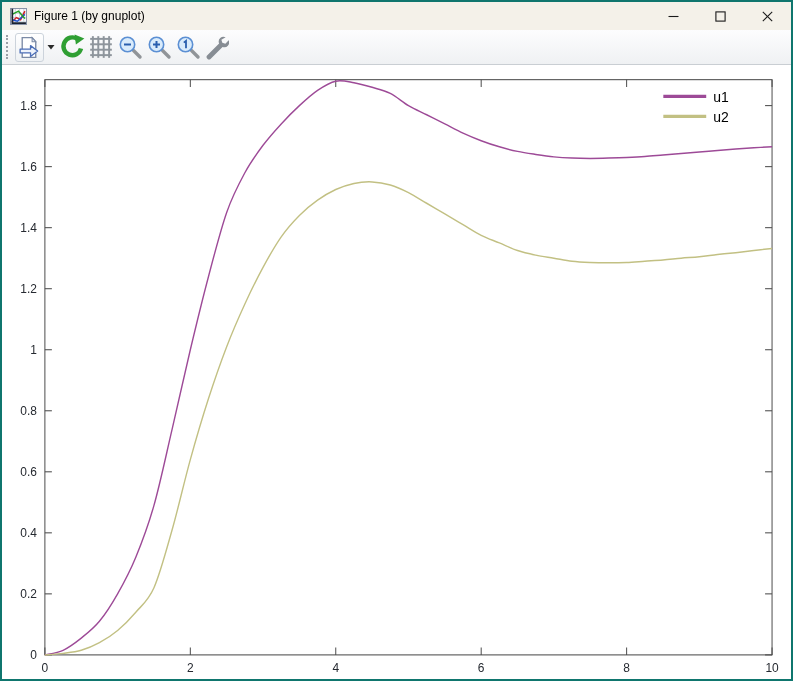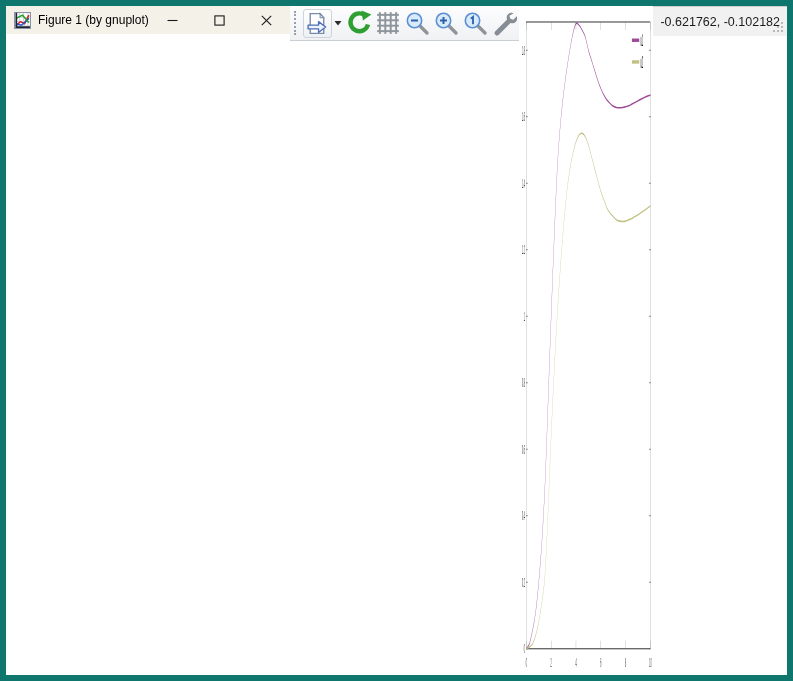--- a/index.html
+++ b/index.html
@@ -1,18 +1,18 @@
 <!DOCTYPE html>
 <html><head>
 <meta charset="utf-8">
 <style>
   html,body{margin:0;padding:0;background:#fff;}
   body{width:793px;height:681px;font-family:"Liberation Sans",sans-serif;}
-  .window{width:793px;height:681px;box-sizing:border-box;border:6px solid #0f766e;
-          display:flex;flex-direction:row;background:#fff;text-align:right;}
+  .window{width:793px;height:681px;box-sizing:border-box;border:2px solid #0f766e;
+          display:flex;flex-direction:column;background:#fff;text-align:right;}
   
   .titlebar{height:28px;flex:0 0 auto;background:#f4f1e9;display:flex;align-items:center;
             padding-left:8px;}
   .app-icon{width:17px;height:17px;margin-right:7px;flex:0 0 auto;}
   .title-text{font-size:12px;color:#000;white-space:nowrap;}
   .win-controls{margin-left:auto;display:flex;height:100%;}
   .win-ctrl{width:47px;height:100%;display:flex;align-items:center;justify-content:center;cursor:default;}
   
   .toolbar{height:34px;flex:0 0 auto;background:linear-gradient(#fdfdfe,#eff1f3);
            border-bottom:1px solid #c9ced3;display:flex;align-items:center;padding-left:3px;}
@@ -196,26 +196,13 @@
         <text x="35" y="42.75596816976122" text-anchor="end" font-size="12" fill="#262a31" font-family="&quot;Liberation Sans&quot;, sans-serif">1.8</text>
         <path d="M43.00 563.00C46.04 562.27,55.15 561.30,61.23 558.63C67.30 555.96,73.38 551.59,79.45 546.98C85.53 542.37,91.60 538.00,97.67 530.96C103.75 523.92,109.83 514.94,115.90 504.75C121.98 494.56,128.05 483.88,134.13 469.80C140.20 455.72,146.28 440.68,152.35 420.29C158.42 399.90,164.50 372.23,170.57 347.48C176.65 322.72,182.73 296.02,188.80 271.75C194.88 247.48,200.95 223.70,207.03 201.85C213.10 180.01,219.18 157.20,225.25 140.69C231.32 124.19,237.40 113.51,243.48 102.83C249.55 92.15,255.63 84.38,261.70 76.62C267.77 68.85,273.85 62.54,279.93 56.23C286.00 49.92,292.07 44.10,298.15 38.76C304.22 33.42,310.30 28.08,316.38 24.19C322.45 20.31,328.53 16.67,334.60 15.46C340.68 14.24,346.75 15.94,352.82 16.91C358.90 17.88,364.98 19.58,371.05 21.28C377.13 22.98,383.20 24.19,389.27 27.11C395.35 30.02,401.43 35.36,407.50 38.76C413.57 42.15,419.65 44.58,425.73 47.49C431.80 50.41,437.88 53.32,443.95 56.23C450.03 59.14,456.10 62.30,462.17 64.97C468.25 67.64,474.32 70.06,480.40 72.25C486.47 74.43,492.55 76.38,498.63 78.07C504.70 79.77,510.78 81.23,516.85 82.44C522.93 83.66,529.00 84.48,535.08 85.36C541.15 86.23,547.22 87.10,553.30 87.69C559.38 88.27,565.45 88.61,571.52 88.85C577.60 89.09,583.67 89.14,589.75 89.14C595.83 89.14,601.90 89.00,607.98 88.85C614.05 88.70,620.13 88.51,626.20 88.27C632.28 88.03,638.35 87.78,644.42 87.39C650.50 87.01,656.57 86.42,662.65 85.94C668.73 85.45,674.80 84.97,680.88 84.48C686.95 84.00,693.02 83.51,699.10 83.03C705.18 82.54,711.25 82.05,717.33 81.57C723.40 81.08,729.47 80.55,735.55 80.11C741.63 79.68,747.70 79.29,753.77 78.95C759.85 78.61,768.96 78.22,772.00 78.07" fill="none" stroke="#9d4a97" stroke-width="1.4" stroke-linejoin="round"></path>
         <path d="M43.00 563.00C46.04 562.76,55.15 562.27,61.23 561.54C67.30 560.82,73.38 560.33,79.45 558.63C85.53 556.93,91.60 554.51,97.67 551.35C103.75 548.19,109.83 544.55,115.90 539.70C121.98 534.85,128.05 529.02,134.13 522.23C140.20 515.43,146.28 512.03,152.35 498.93C158.42 485.82,164.50 463.98,170.57 443.59C176.65 423.20,182.73 397.47,188.80 376.60C194.88 355.73,200.95 336.31,207.03 318.35C213.10 300.39,219.18 283.89,225.25 268.84C231.32 253.79,237.40 240.69,243.48 228.07C249.55 215.45,255.63 203.80,261.70 193.12C267.77 182.44,273.85 172.24,279.93 163.99C286.00 155.74,292.07 149.43,298.15 143.60C304.22 137.78,310.30 133.17,316.38 129.04C322.45 124.92,328.53 121.52,334.60 118.85C340.68 116.18,346.75 114.24,352.82 113.02C358.90 111.81,364.98 111.32,371.05 111.57C377.13 111.81,383.20 112.78,389.27 114.48C395.35 116.18,401.43 118.85,407.50 121.76C413.57 124.67,419.65 128.56,425.73 131.95C431.80 135.35,437.88 138.75,443.95 142.15C450.03 145.55,456.10 148.94,462.17 152.34C468.25 155.74,474.32 159.62,480.40 162.54C486.47 165.45,492.55 167.39,498.63 169.82C504.70 172.24,510.78 175.16,516.85 177.10C522.93 179.04,529.00 180.25,535.08 181.47C541.15 182.68,547.22 183.41,553.30 184.38C559.38 185.35,565.45 186.61,571.52 187.29C577.60 187.97,583.67 188.21,589.75 188.46C595.83 188.70,601.90 188.75,607.98 188.75C614.05 188.75,620.13 188.70,626.20 188.46C632.28 188.21,638.35 187.68,644.42 187.29C650.50 186.90,656.57 186.61,662.65 186.13C668.73 185.64,674.80 184.91,680.88 184.38C686.95 183.85,693.02 183.51,699.10 182.92C705.18 182.34,711.25 181.52,717.33 180.88C723.40 180.25,729.47 179.77,735.55 179.14C741.63 178.51,747.70 177.78,753.77 177.10C759.85 176.42,768.96 175.40,772.00 175.06" fill="none" stroke="#c2c083" stroke-width="1.4" stroke-linejoin="round"></path>
         <line x1="663" y1="30" x2="706" y2="30" stroke="#9d4a97" stroke-width="3"></line>
         <text x="713" y="35" font-size="14" fill="#000000" font-family="&quot;Liberation Sans&quot;, sans-serif">u1</text>
         <line x1="663" y1="49" x2="706" y2="49" stroke="#c2c083" stroke-width="3"></line>
         <text x="713" y="54" font-size="14" fill="#000000" font-family="&quot;Liberation Sans&quot;, sans-serif">u2</text>
       </svg>
   </div>
 
-  <div class="statusbar">
-    <span>-0.621762, -0.102182</span>
-    <svg class="grip" width="11" height="11">
-      <g fill="#b9b9b9">
-        <rect x="8" y="0" width="2" height="2"></rect>
-          <rect x="8" y="4" width="2" height="2"></rect>
-        <rect x="4" y="4" width="2" height="2"></rect>
-          <rect x="8" y="8" width="2" height="2"></rect>
-        <rect x="4" y="8" width="2" height="2"></rect>
-          <rect x="0" y="8" width="2" height="2"></rect>
-      </g>
-    </svg>
-  </div>
 </div>
 
 </body></html>

